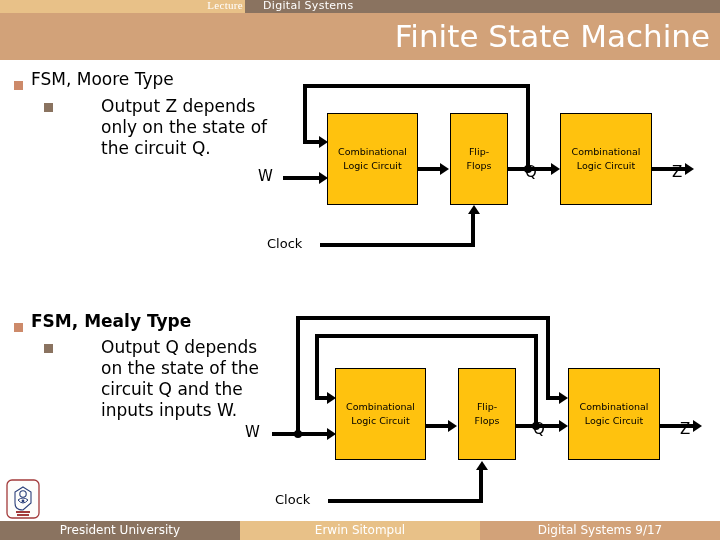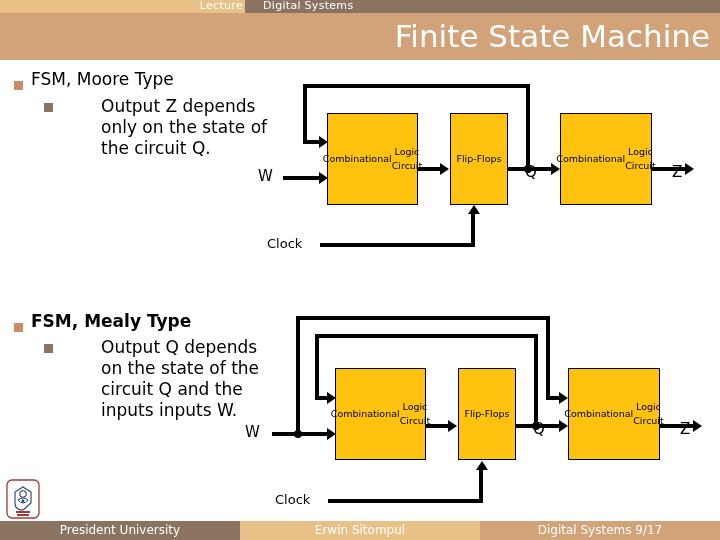--- a/index.html
+++ b/index.html
@@ -9,21 +9,21 @@
     font-family:"DejaVu Sans","Liberation Sans",sans-serif;
     -webkit-font-smoothing:none;
   }
 
   
   #topbar{position:absolute;left:0;top:0;width:720px;height:13px;}
   #topbar-left{position:absolute;left:0;top:0;width:245px;height:13px;background:#e8c188;}
   #topbar-right{position:absolute;left:245px;top:0;width:475px;height:13px;background:#8a7360;}
   #lecture-label{
     position:absolute;right:477px;top:-1px;height:13px;line-height:13px;
-    color:#ffffff;font-size:11px;letter-spacing:.3px;white-space:nowrap;
+    color:#ffffff;font-size:11px;letter-spacing:.3px;white-space:nowrap;font-family:Liberation Serif, serif;
   }
   #course-label{
     position:absolute;left:263px;top:-1px;height:13px;line-height:13px;
     color:#ffffff;font-size:11px;letter-spacing:.3px;white-space:nowrap;
   }
   #titleband{position:absolute;left:0;top:13px;width:720px;height:47px;background:#d2a279;}
   #slide-title{
     position:absolute;right:10px;top:13px;height:47px;line-height:47px;
     color:#ffffff;font-size:31px;font-weight:400;white-space:nowrap;
   }
@@ -38,21 +38,21 @@
 
   #b-moore{left:14px;top:68px;}
   #b-moore-sub{left:44px;top:96px;width:230px;}
   #b-mealy{left:14px;top:310px;font-weight:bold;}
   #b-mealy-sub{left:44px;top:337px;width:235px;}
 
   
   .diagram{position:absolute;}
   .blk{
     position:absolute;background:#ffc20e;border:1px solid #000;
-    box-sizing:border-box;display:flex;flex-direction:row;
+    box-sizing:border-box;display:flex;flex-direction:column;
     align-items:center;justify-content:center;
     font-size:9.5px;color:#000;line-height:14px;text-align:center;
   }
   .hline{position:absolute;background:#000;height:4px;}
   .vline{position:absolute;background:#000;width:4px;}
   .lbl{position:absolute;font-size:15px;color:#000;white-space:nowrap;}
   .lbl.sm{font-size:13px;}
   .arrow-r{position:absolute;width:0;height:0;
     border-top:6px solid transparent;border-bottom:6px solid transparent;
     border-left:9px solid #000;}

